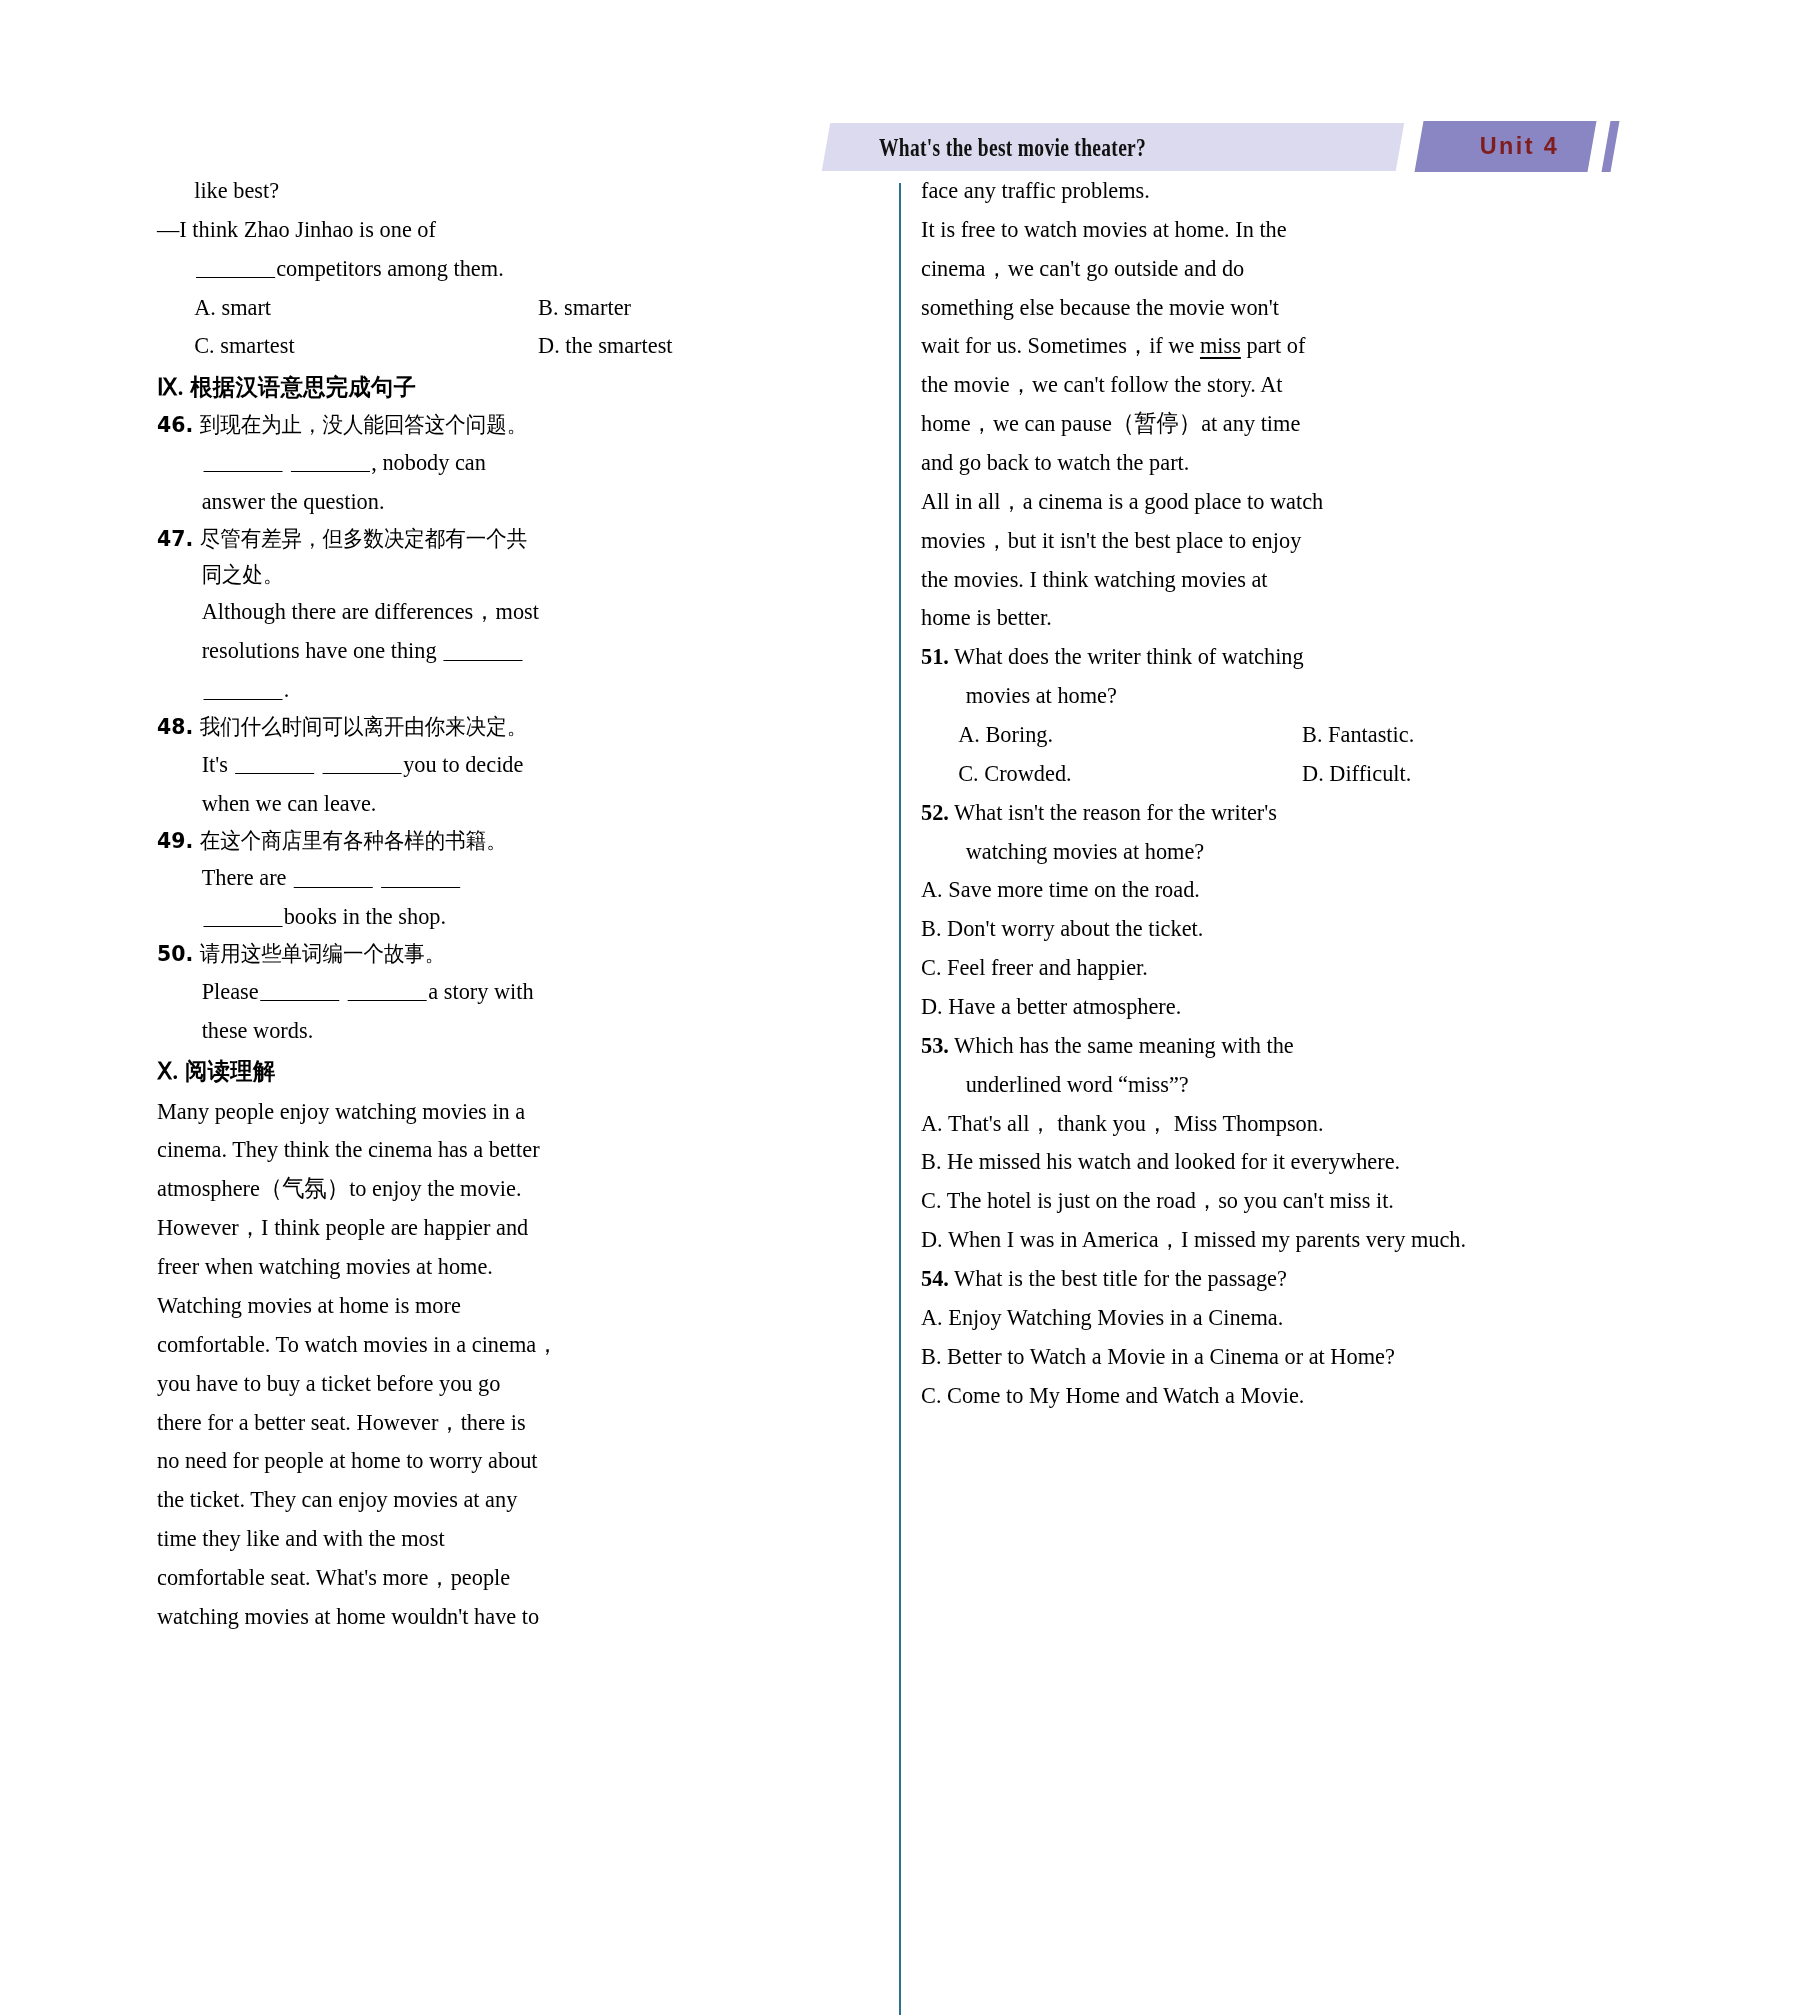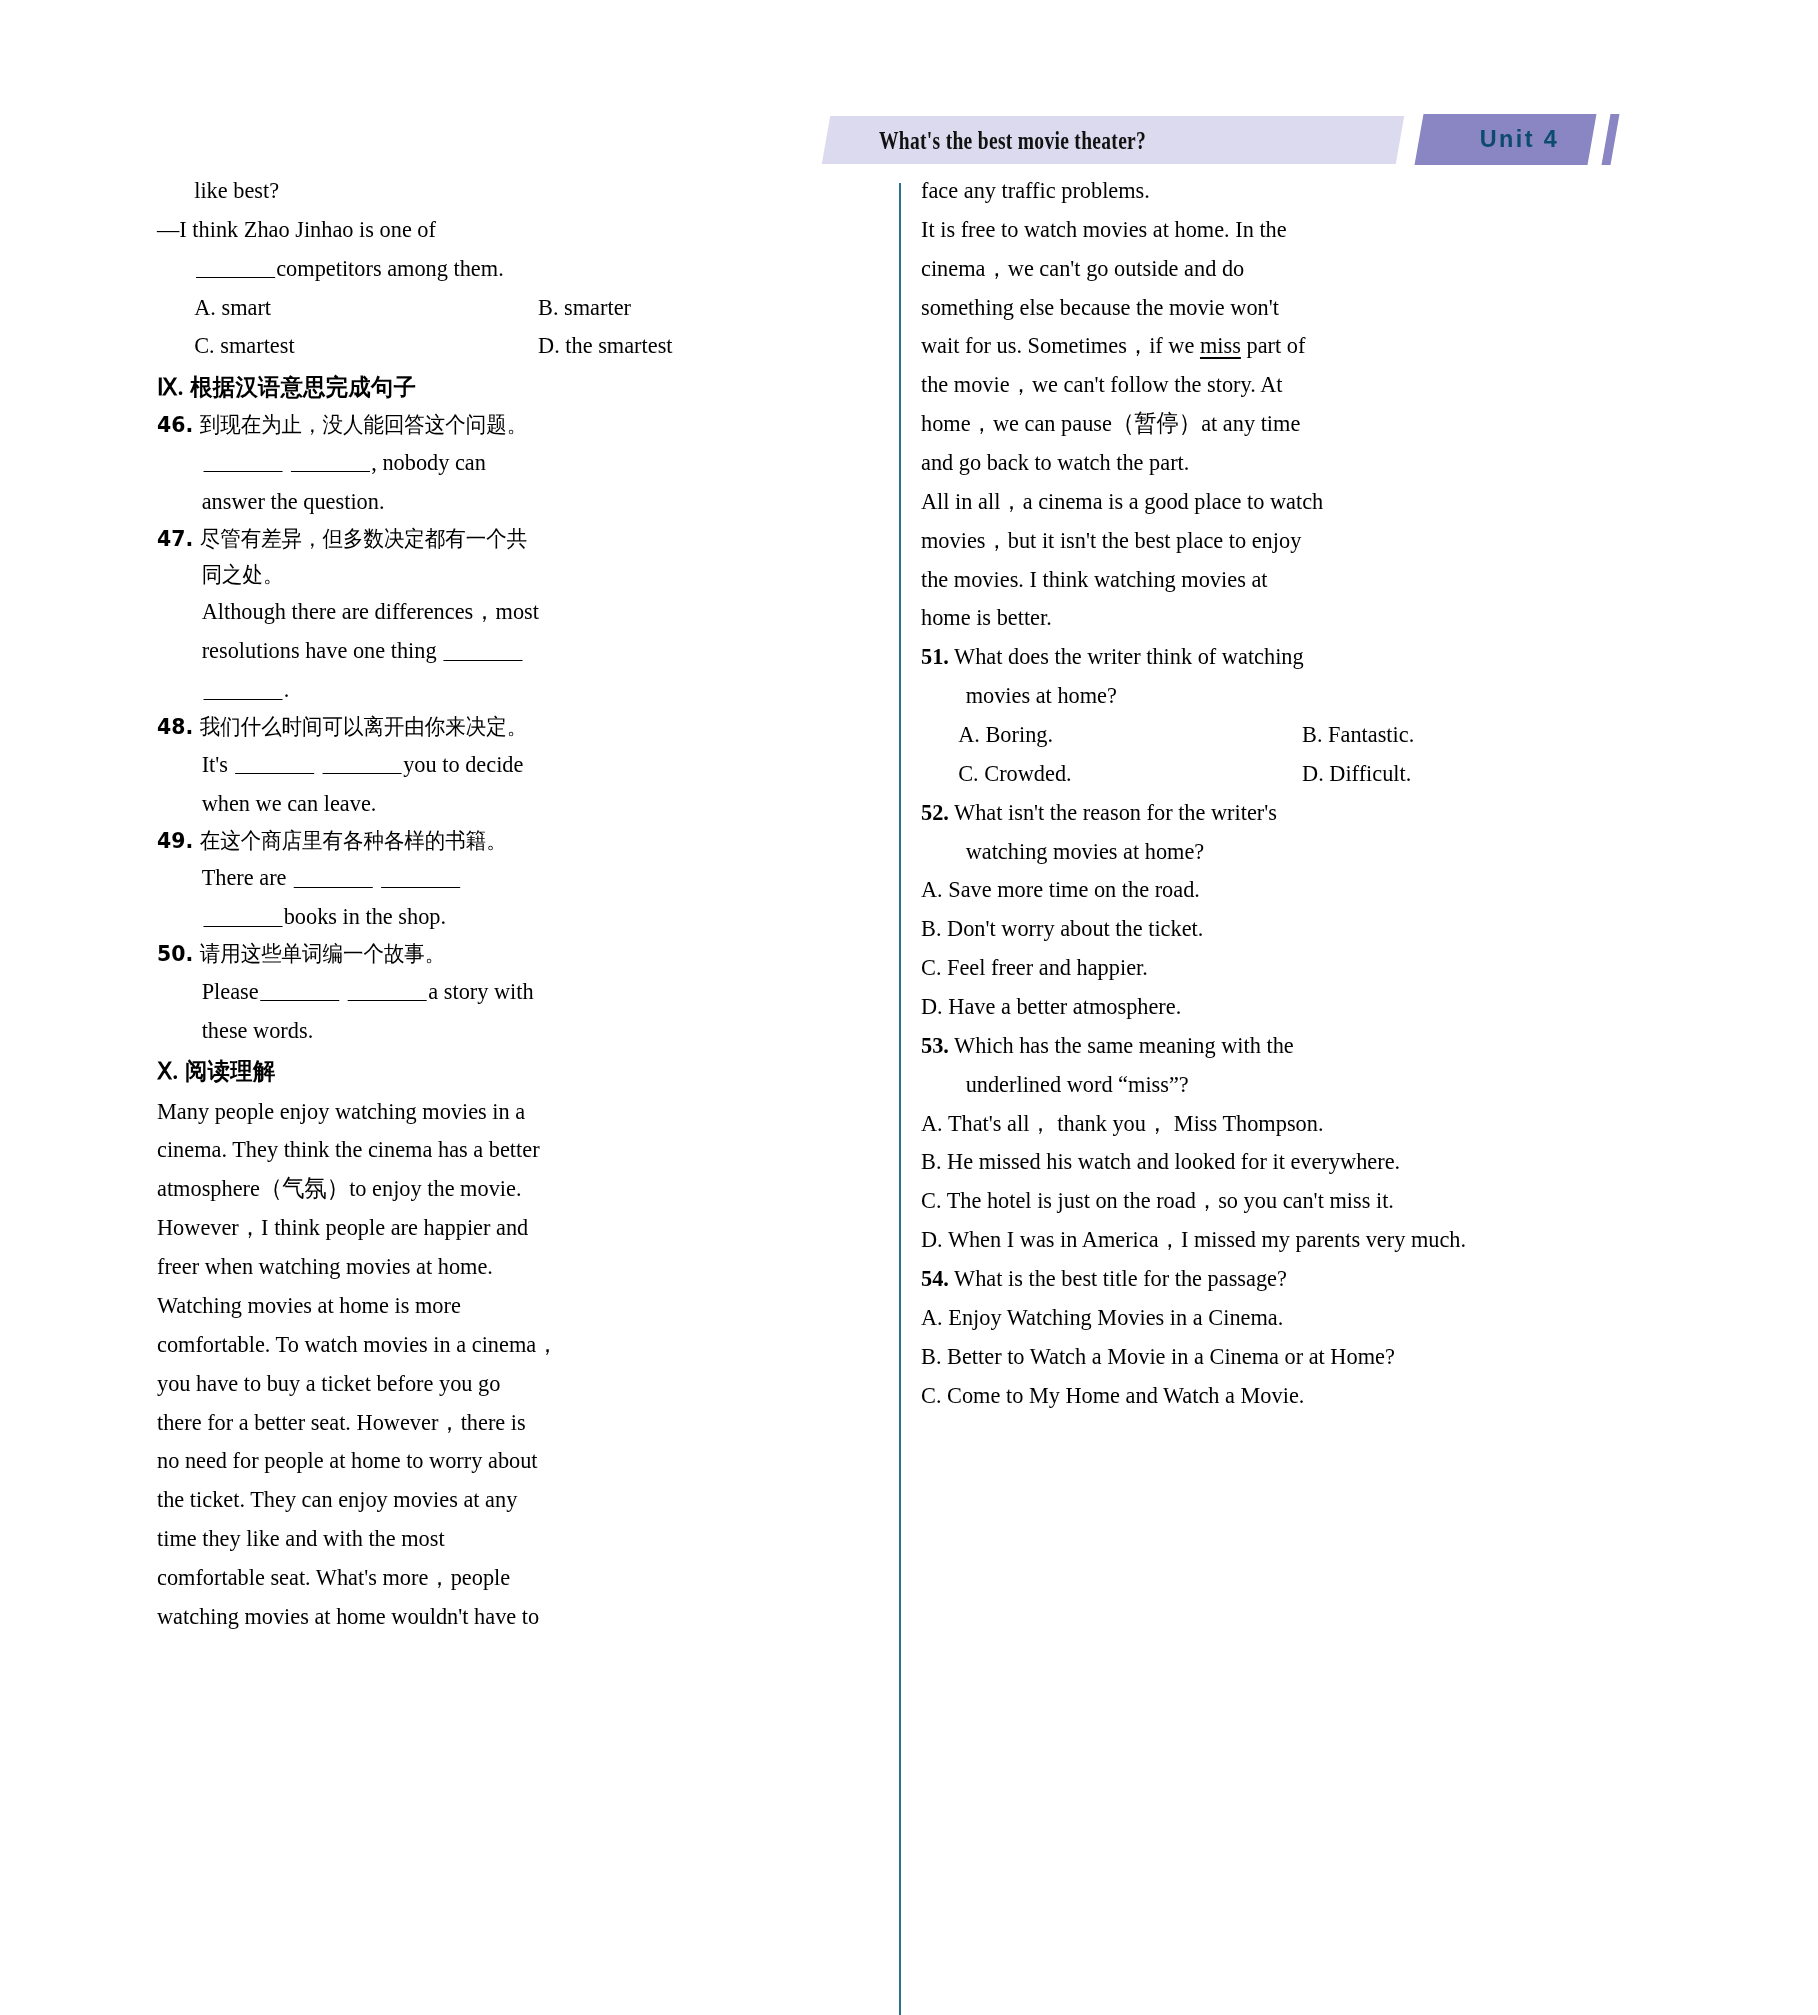--- a/index.html
+++ b/index.html
@@ -8,21 +8,21 @@
     background:#ffffff;
     font-family:"Liberation Serif", serif;
     color:#000;
     position:relative;
     overflow:hidden;
   }
 
   
   .header {
     position:absolute;
-    top:112px; left:0; width:1818px; height:56px;
+    top:119px; left:0; width:1818px; height:56px;
   }
   .hdr-banner {
     position:absolute;
     left:826px; top:4px;
     width:574px; height:48px;
     background:#dcdaee;
     transform:skewX(-10deg);
   }
   .hdr-banner-text {
     position:absolute;
@@ -48,21 +48,21 @@
   .hdr-unit-text {
     position:absolute;
     left:1443px; top:1.6px;
     width:153px; height:41px;
     line-height:51px;
     text-align:center;
     font-family:"Liberation Sans", sans-serif;
     font-weight:bold;
     font-size:23.4px;
     letter-spacing:2.4px;
-    color:#0c4a6e;
+    color:#7f1d1d;
     white-space:nowrap;
   }
   .hdr-bar {
     position:absolute;
     left:1606px; top:1.6px;
     width:8.9px; height:51px;
     background:#8a86c4;
     transform:skewX(-10deg);
   }
 

